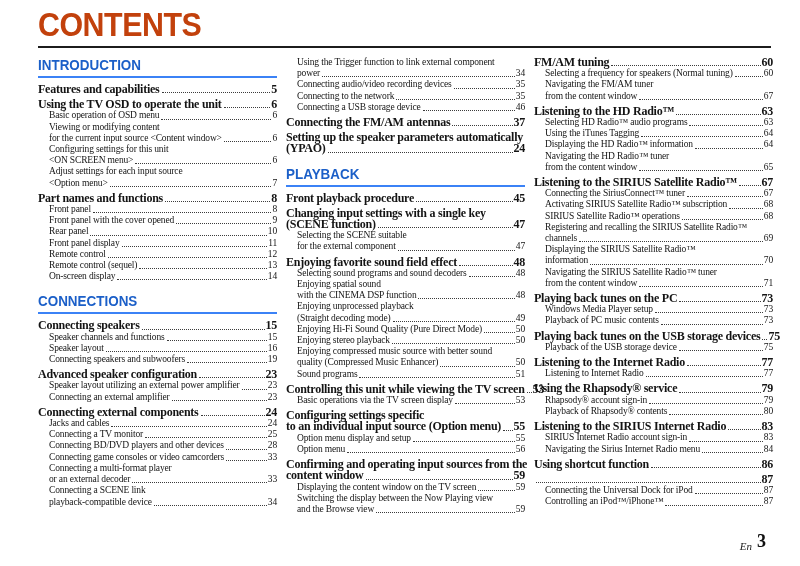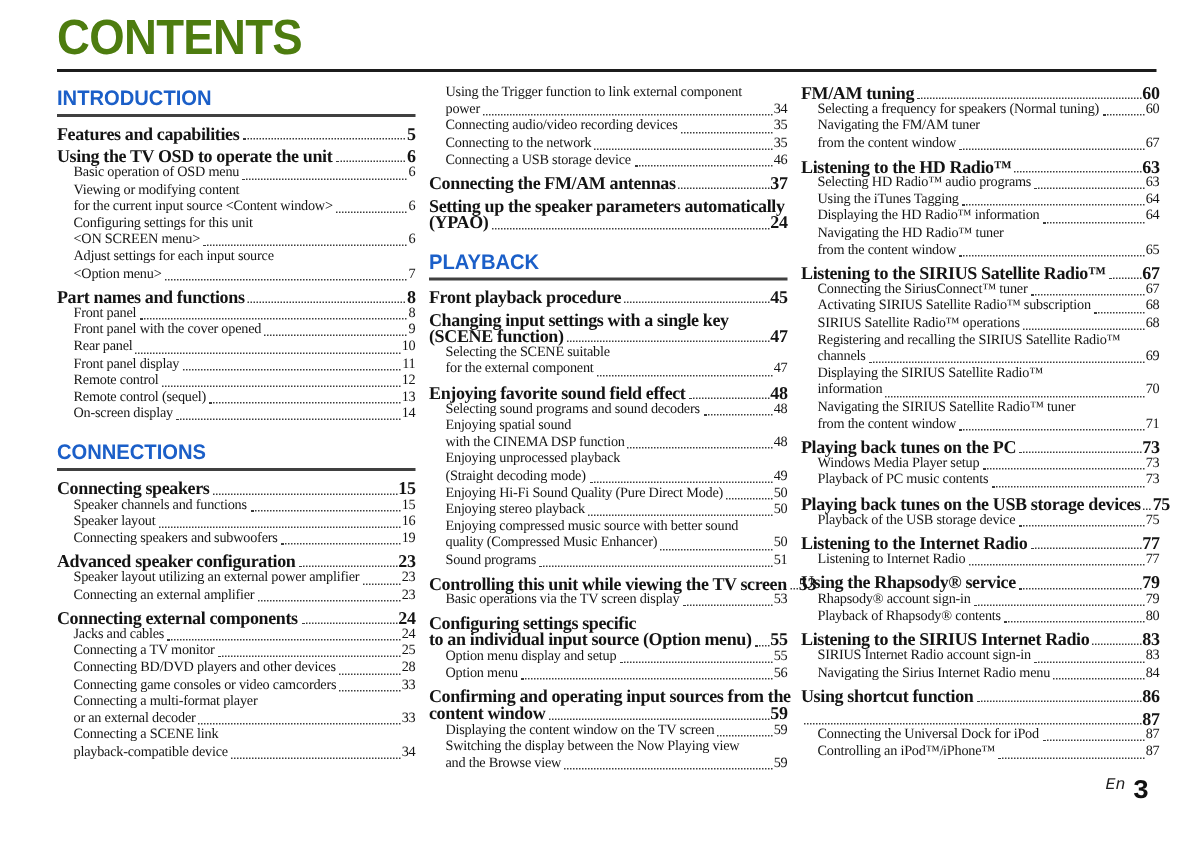--- a/index.html
+++ b/index.html
@@ -15,35 +15,35 @@
     position: absolute; inset: 0;
     padding: 6px 29px 0 38px;
     box-sizing: border-box;
   }
   h1.title {
     margin: 0;
     font-family: "Liberation Sans", sans-serif;
     font-weight: bold;
     font-size: 33px;
     line-height: 37px;
-    color: #4d7c0f;
+    color: #c2410c;
   }
   .title-inner { display: inline-block; transform: scaleX(0.92); transform-origin: 0 60%; letter-spacing: -0.5px; }
   .top-rule { height: 2px; background: #1c1c1c; margin-top: 3px; }
 
   .columns { display: flex; gap: 9px; margin-top: 9px; }
   .col { flex: 0 0 239px; width: 239px; min-width: 0; }
 
   .section-header {
     color: #1b5fc8;
     font-family: "Liberation Sans", sans-serif;
     font-weight: bold;
     font-size: 14px;
     line-height: 16px;
-    border-bottom: 2px solid #404040;
+    border-bottom: 2px solid #3b82f6;
     padding: 0 0 3px 0;
     margin: 0 0 6px 0;
   }
   .col .section-header + .section-header, .col .entry + .section-header { margin-top: 11px; }
   .hdr-inner { display: inline-block; transform: scaleX(0.96); transform-origin: 0 50%; letter-spacing: 0; }
 
   .entry { font-size: 9.5px; line-height: 11.2px; letter-spacing: -0.15px; color: #141414; }
   .entry.main { font-weight: bold; margin-top: 4px; font-size: 12px; letter-spacing: -0.25px; }
   .col > .entry:first-child { margin-top: 0; }
   .entry.sub { padding-left: 11px; }
@@ -55,23 +55,23 @@
     min-width: 5px;
     height: 0;
     border-bottom: 1.5px dotted #3c3c3c;
     margin: 0 1px 2px 2px;
     align-self: flex-end;
   }
   .entry .pagenum { white-space: nowrap; }
 
   .footer {
     position: absolute;
-    right: 34px; bottom: 28px;
-    display: flex; align-items: flex-start; gap: 5px;
-    font-family: Liberation Mono, monospace;
+    right: 34px; bottom: 14px;
+    display: flex; align-items: flex-end; gap: 5px;
+    font-family: Liberation Serif, serif;
   }
   .footer .lang { font-style: italic; font-size: 11px; color: #222; }
   .footer .pnum { font-weight: bold; font-size: 18px; color: #111; }
 </style>
 </head>
 <body>
 
 <div class="page">
   <h1 class="title"><span class="title-inner">CONTENTS</span></h1>
   <div class="top-rule"></div>

